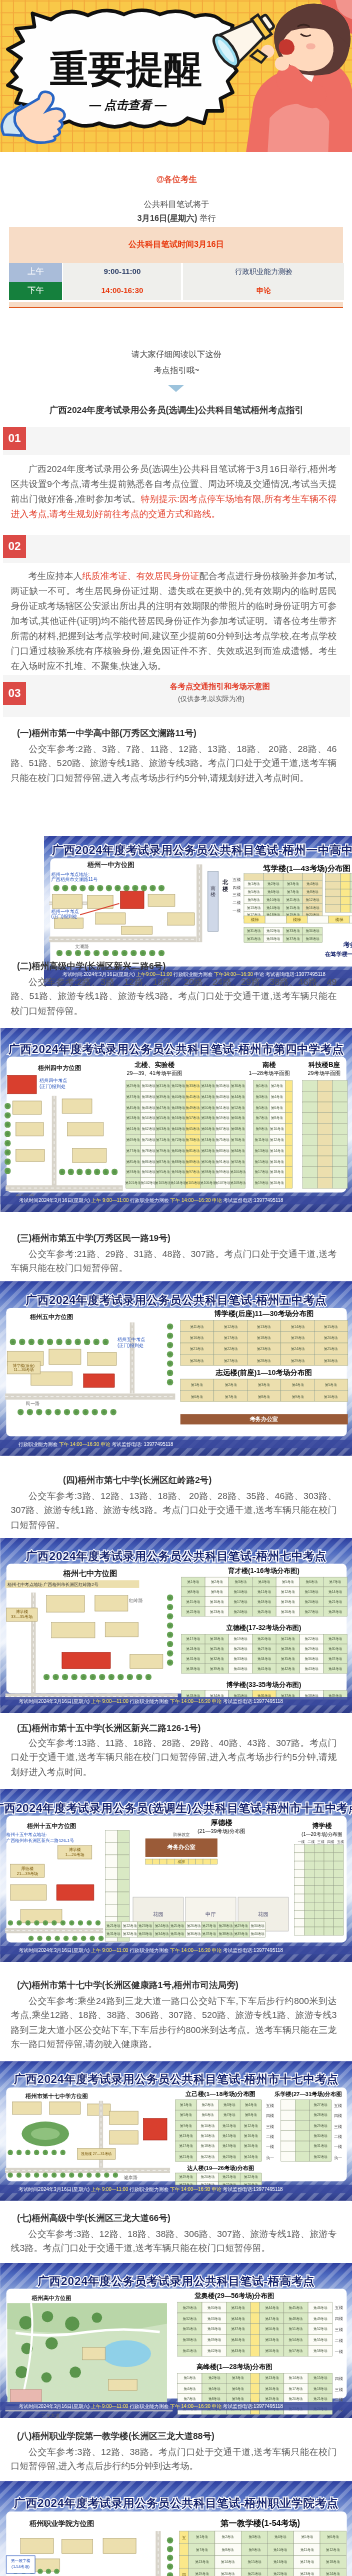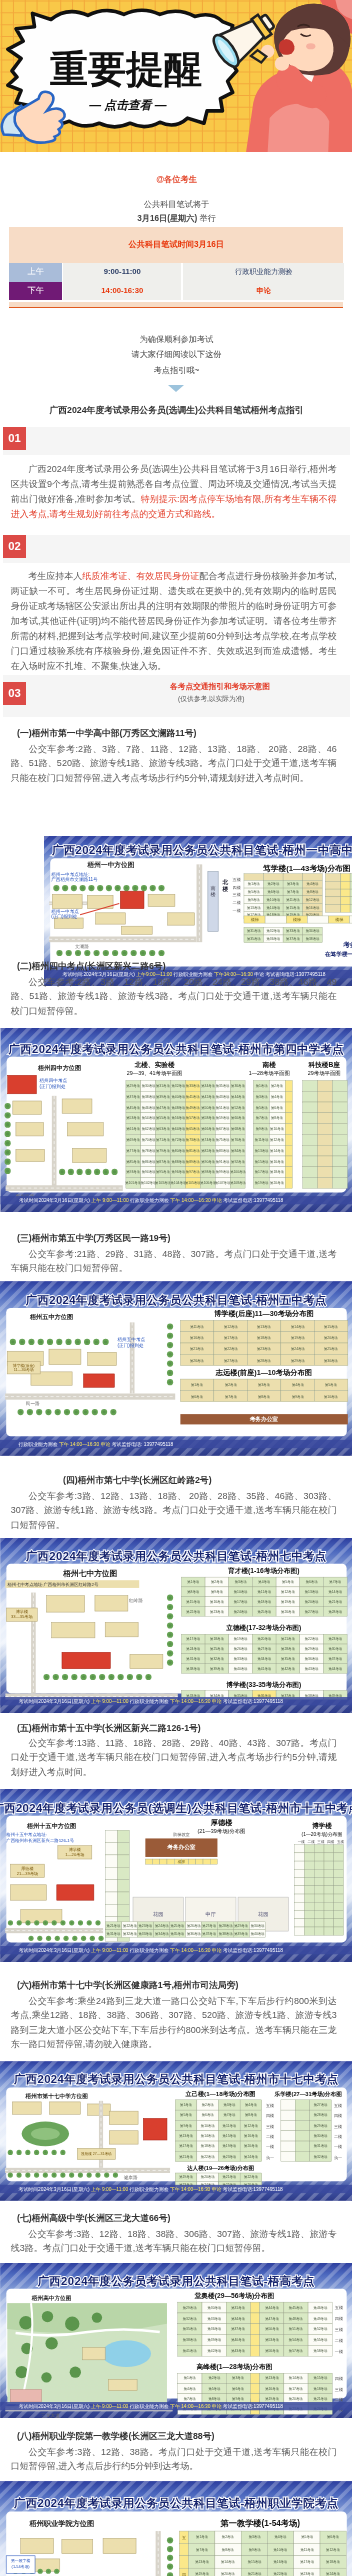--- a/index.html
+++ b/index.html
@@ -78,29 +78,28 @@
 
   <div style="height:36px;background:#f7dcc6;color:#e8380d;font-size:8.2px;font-weight:bold;text-align:center;line-height:36px;">公共科目笔试时间3月16日</div>
 
   <div style="height:18.5px;margin-top:0px;position:relative;">
     <div style="position:absolute;left:0px;top:0px;width:53px;height:18.5px;background:#a9bcd9;color:#fff;text-align:center;line-height:18.5px;font-size:8.2px;">上午</div>
     <div style="position:absolute;left:54px;top:0px;width:118px;height:18.5px;background:#efefec;color:#2c3e66;text-align:center;line-height:18.5px;font-size:7.7px;font-weight:bold;">9:00-11:00</div>
     <div style="position:absolute;left:174px;top:0px;width:161px;height:18.5px;background:#efefec;color:#2c3e66;text-align:center;line-height:18.5px;font-size:7.2px;">行政职业能力测验</div>
   </div>
 
   <div style="height:18px;position:relative;">
-    <div style="position:absolute;left:0px;top:0px;width:53px;height:18px;background:#701a75;color:#fff;text-align:center;line-height:18px;font-size:8.2px;">下午</div>
+    <div style="position:absolute;left:0px;top:0px;width:53px;height:18px;background:#15803d;color:#fff;text-align:center;line-height:18px;font-size:8.2px;">下午</div>
     <div style="position:absolute;left:54px;top:0px;width:118px;height:18px;background:#efefec;color:#e8380d;text-align:center;line-height:18px;font-size:7.7px;font-weight:bold;">14:00-16:30</div>
     <div style="position:absolute;left:174px;top:0px;width:161px;height:18px;background:#efefec;color:#e8380d;text-align:center;line-height:18px;font-size:7.2px;font-weight:bold;">申论</div>
   </div>
 
   <div style="height:5.2px;background:#f7dcc6;margin-top:2.1px;border-bottom:1.5px solid #e05a1e;"></div>
 </div>
 
-<div class="abs ctr" style="left:0px;top:334px;width:353px;font-size:8.2px;color:#444;">为确保顺利参加考试</div>
 
 <div class="abs ctr" style="left:0px;top:349px;width:353px;font-size:8.2px;color:#444;">请大家仔细阅读以下这份</div>
 
 <div class="abs ctr" style="left:0px;top:365px;width:353px;font-size:8.2px;color:#444;">考点指引哦~</div>
 
 <div class="abs" style="left:168px;top:385px;width:0px;height:0px;border-left:8.2px solid transparent;border-right:8.2px solid transparent;border-top:7.2px solid #9cc3dc;"></div>
 
 <div class="abs ctr" style="left:0px;top:405px;width:353px;font-size:8.8px;font-weight:bold;color:#333;">广西2024年度考试录用公务员(选调生)公共科目笔试梧州考点指引</div>
 
 <div class="numbar" style="top:427px;">
@@ -361,21 +360,21 @@
           </g>
 </g>
 
 <g>
           <rect x="0" y="260" width="685" height="16" fill="#39499e" opacity="0.85"></rect>
 <text x="36" y="272" font-size="9.5" fill="#ffffff"><tspan>考试时间:2024年3月16日(星期六) </tspan><tspan fill="#ffe85a">上午9:00—11:00</tspan><tspan> 行政职业能力测验 </tspan><tspan fill="#ffe85a">下午14:00—16:30</tspan><tspan> 申论 考试咨询电话:13077495118</tspan></text>
         </g>
 </svg>
 </div>
 
-<div class="abs shead" style="left:17px;top:961px;">(二)梧州四中考点(长洲区新兴二路6号)</div>
+<div class="abs shead" style="left:17px;top:961px;">(二)梧州高级中学(长洲区新兴二路6号)</div>
 
 <div class="abs stext" style="left:10.8px;top:975px;width:326px;"><span style="display:inline-block;width:17.5px;"></span>公交车参考:2路、3路、12路、18路、 20路、24路、29路、38路、46路、49路、51路、旅游专线1路、旅游专线3路。考点门口处于交通干道,送考车辆只能在校门口短暂停留。</div>
 
 <div class="abs" style="left:0;top:1028px;width:353px;height:184px;">
 <svg width="353" height="184" viewBox="0 0 685 358" xmlns="http://www.w3.org/2000/svg" font-family="Liberation Sans,sans-serif">
 <defs>
 <linearGradient id="frp2" x1="0" y1="0" x2="0" y2="1">
 <stop offset="0" stop-color="#2e3f9f"></stop>
             <stop offset="0.07" stop-color="#4a66bd"></stop>
             <stop offset="0.2" stop-color="#93abdd"></stop>

